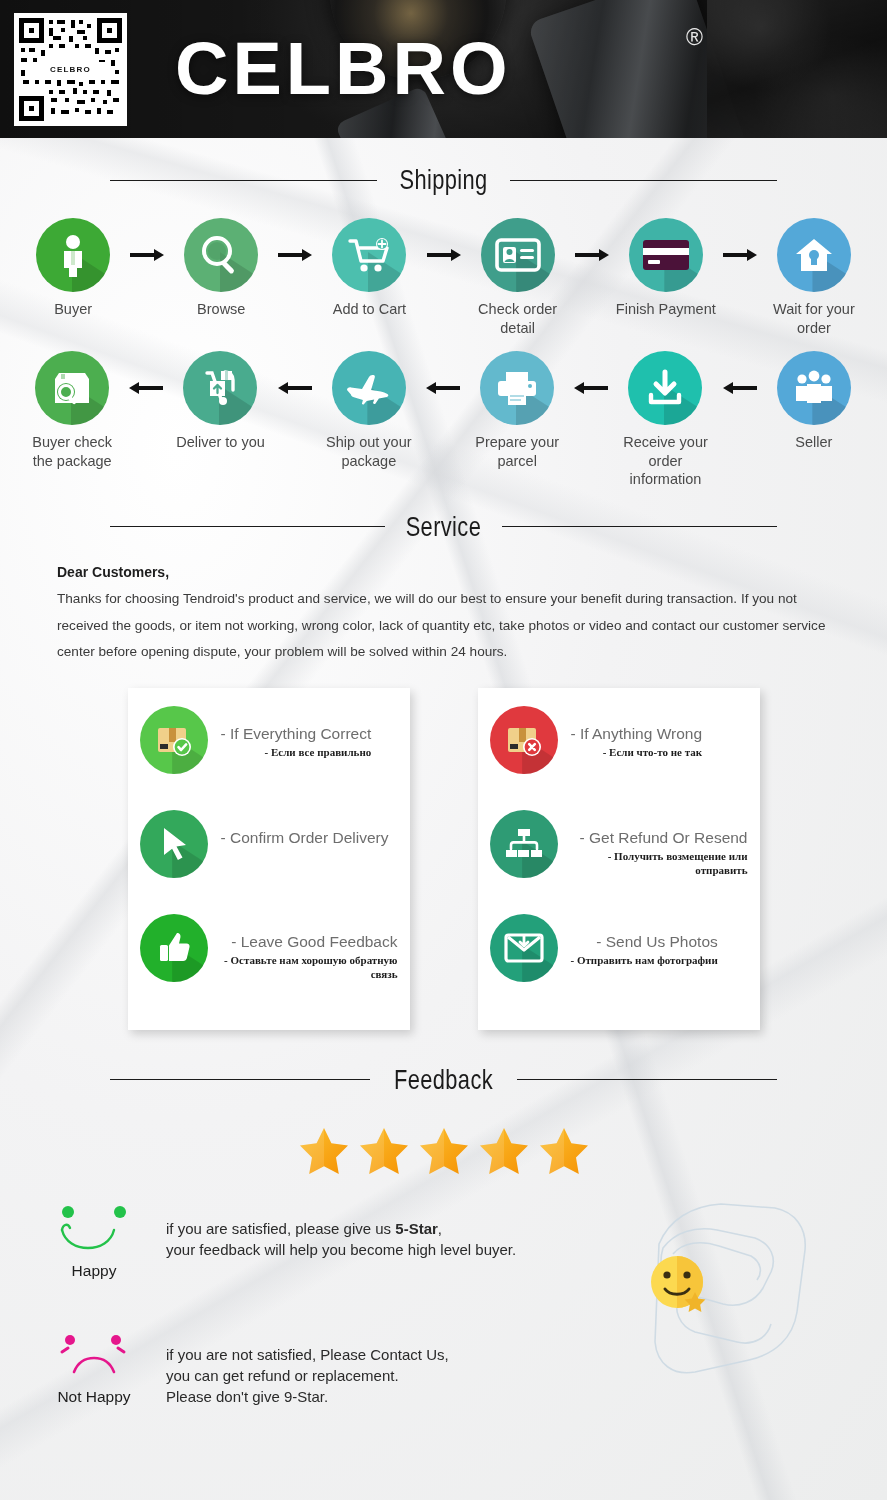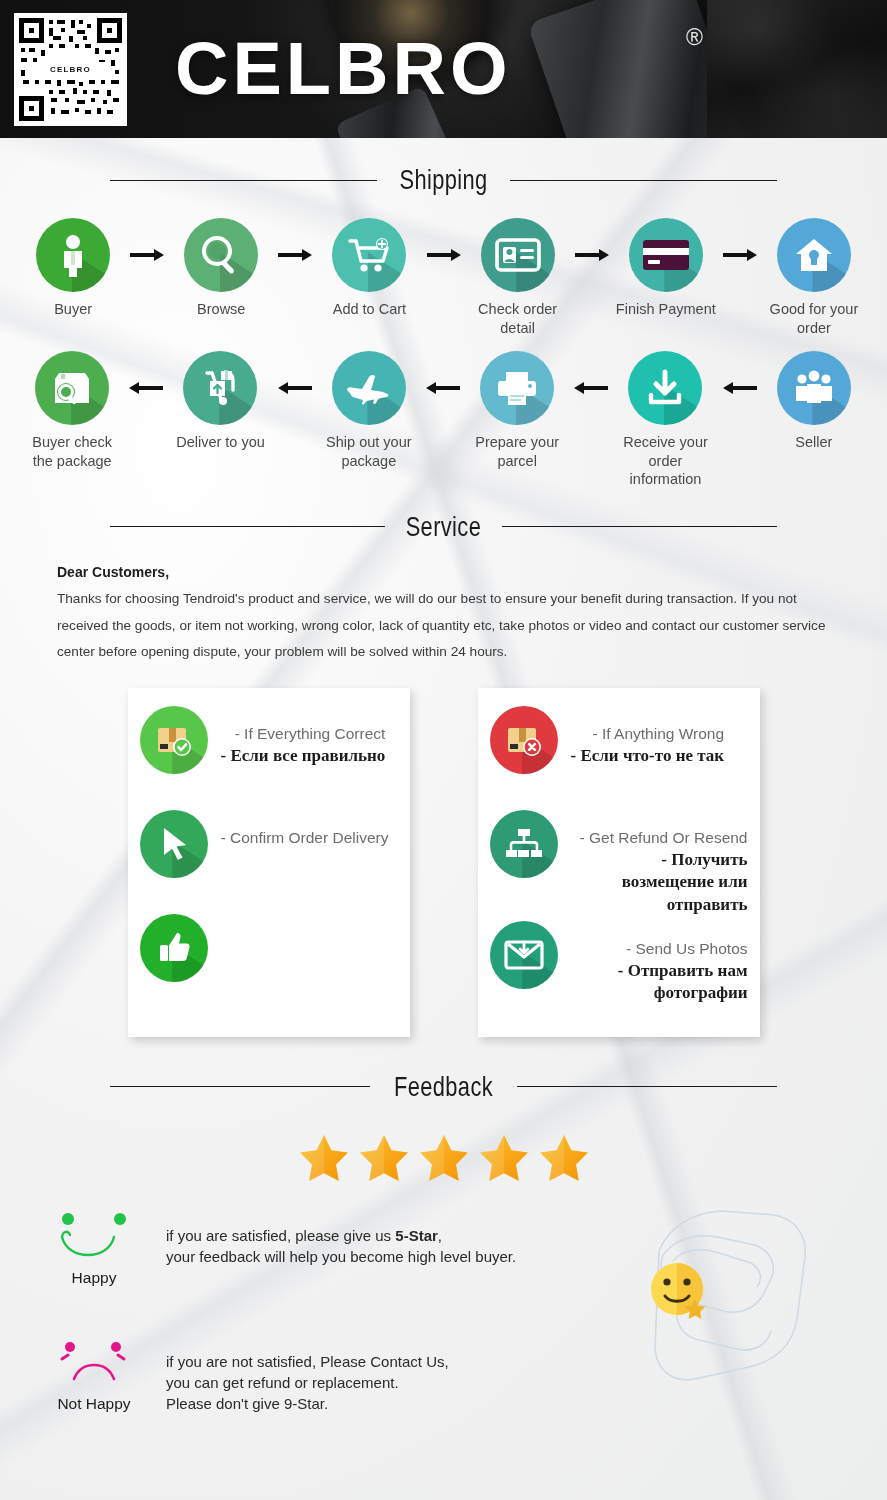--- a/index.html
+++ b/index.html
@@ -137,21 +137,21 @@
     overflow:hidden;display:flex;align-items:center;justify-content:center;
   }
   .card-ico .shadow{
     position:absolute;left:48%;top:46%;width:125%;height:125%;
     background:rgba(0,0,0,.12);
     clip-path:polygon(0 0, 100% 65%, 100% 100%, 0 100%);
   }
   .card-ico svg{position:relative;z-index:2;}
   .card-txt{padding-top:22px;}
   .card-en{font-size:15.5px;color:#6d6d6d;line-height:1.34;}
-  .card-ru{font-size:17px;color:#1c1c1c;line-height:1.34;font-family:"Liberation Serif", serif;font-weight:bold;}
+  .card-ru{font-size:11px;color:#1c1c1c;line-height:1.34;font-family:"Liberation Serif", serif;font-weight:bold;}
 
   
   .stars{display:flex;justify-content:center;gap:8px;margin-top:30px;}
 
   .fb-block{position:relative;margin-top:26px;padding:0 0 0 46px;}
   .fb-row{display:flex;align-items:flex-start;gap:24px;margin-bottom:24px;}
   .face{width:96px;flex:none;text-align:center;}
   .face-name{font-size:15.5px;color:#1d1d1d;margin-top:2px;}
   .fb-text{font-size:15px;color:#2a2a2a;line-height:1.42;padding-top:16px;}
   .fb-text b{font-weight:bold;}
@@ -354,21 +354,21 @@
 
       <div class="step">
         <div class="circle" style="background:#54a8d8">
           <div class="shadow"></div>
           <svg width="44" height="40" viewBox="0 0 44 40">
             <path d="M22 4 4 19h5v17h26V19h5z" fill="#fff"></path>
             <circle cx="22" cy="20" r="5" fill="#54a8d8"></circle>
             <rect x="19" y="20" width="6" height="10" fill="#54a8d8"></rect>
           </svg>
         </div>
-        <div class="step-label">Good for your order</div>
+        <div class="step-label">Wait for your order</div>
       </div>
     </div>
 
     <div class="flow-row" style="margin-top:14px;padding-left:21px;">
 
       <div class="step">
         <div class="circle" style="background:#4cae4f">
           <div class="shadow"></div>
           <svg width="46" height="38" viewBox="0 0 46 38">
             <path d="M6 10h34v24H6z" fill="#fff"></path>
@@ -526,20 +526,24 @@
         </div>
       </div>
 
       <div class="card-row">
         <div class="card-ico" style="background:#22b02b">
           <div class="shadow"></div>
           <svg width="36" height="36" viewBox="0 0 36 36">
             <path d="M13 15.5 21 3c2.6 0 4 2 3.4 4.6L23 13.5h7.5c2.2 0 3.5 1.6 3 3.6l-2.6 11c-.5 2-1.8 3-3.8 3H13z" fill="#fff"></path>
             <rect x="4" y="15" width="8" height="16" rx="1.6" fill="#fff"></rect>
           </svg>
+        </div>
+        <div class="card-txt">
+          <div class="card-en">- Leave Good Feedback</div>
+          <div class="card-ru">- Оставьте нам хорошую обратную связь</div>
         </div>
       </div>
     </div>
 
     <div class="card">
 
       <div class="card-row">
         <div class="card-ico" style="background:#e0393e">
           <div class="shadow"></div>
           <svg width="40" height="36" viewBox="0 0 40 36">

